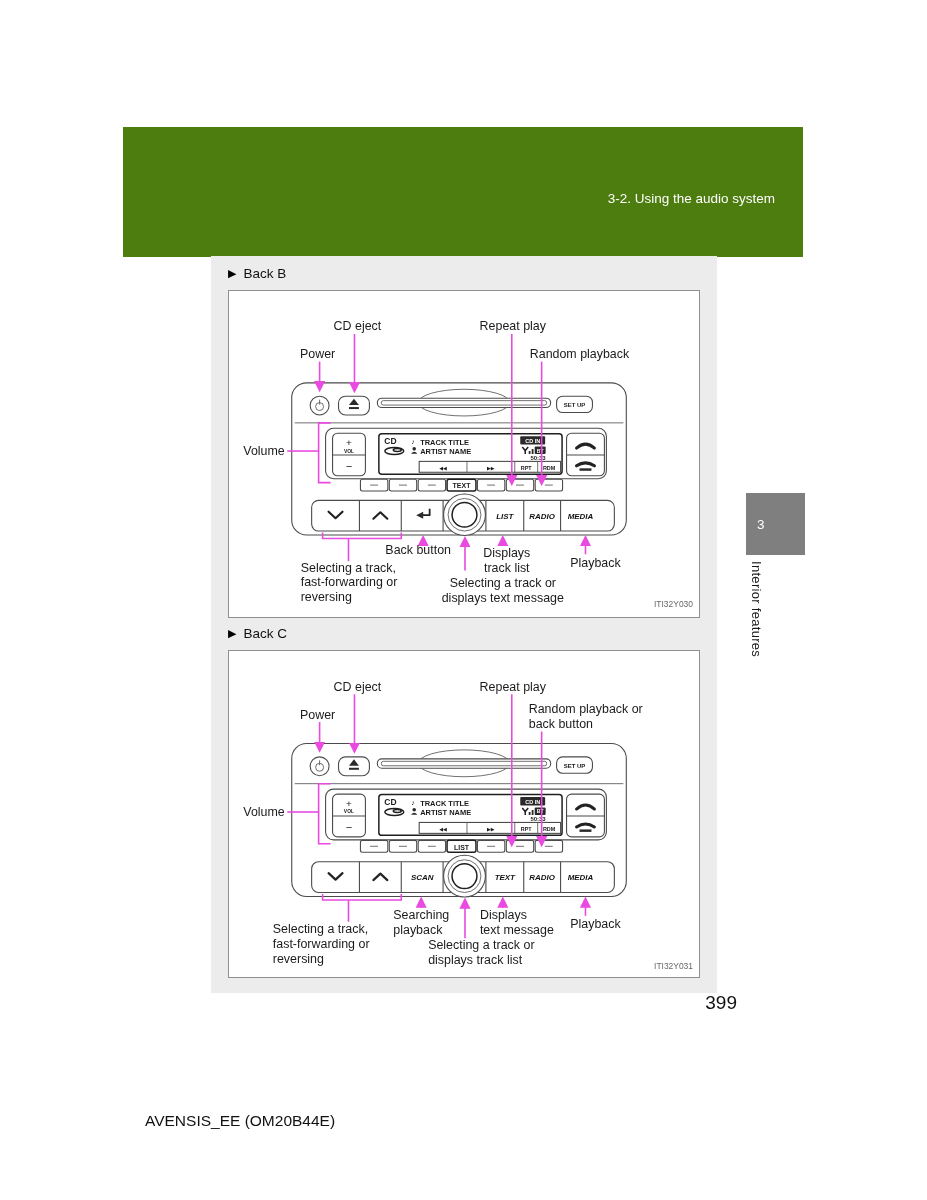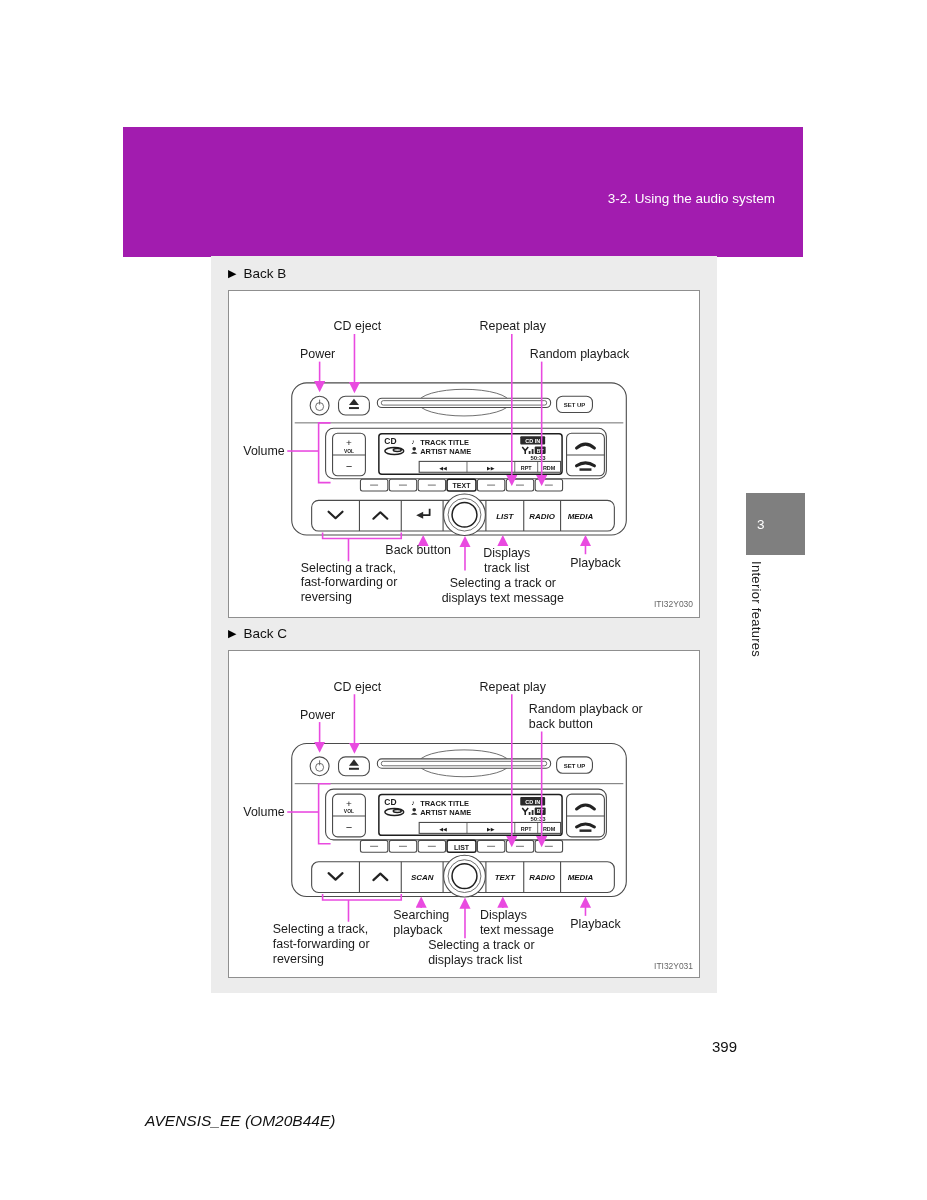--- a/index.html
+++ b/index.html
@@ -1,30 +1,30 @@
 <!DOCTYPE html>
 <html><head>
 <meta charset="utf-8">
 <style>
   html,body{margin:0;padding:0;}
   body{width:927px;height:1200px;position:relative;background:#fff;
        font-family:"Liberation Sans",sans-serif;color:#1b1b1b;overflow:hidden;}
   .abs{position:absolute;}
-  .header-bar{left:123px;top:127px;width:680px;height:130px;background:#a21caf;
+  .header-bar{left:123px;top:127px;width:680px;height:130px;background:#4d7c0f;
               display:flex;align-items:center;justify-content:flex-end;}
   .header-bar span{color:#fff;font-size:13.5px;padding-right:28px;padding-top:12px;}
   .panel{left:211px;top:256px;width:506px;height:737px;background:#ececec;}
   .sec-head{left:228px;width:300px;height:18px;display:flex;align-items:center;font-size:13.5px;color:#111;}
   .sec-head .tri{font-size:11px;margin-right:7px;color:#000;}
   .figbox{left:228px;width:470px;height:326px;background:#fff;border:1px solid #8f8f8f;}
   .chapter-tab{left:746px;top:493px;width:59px;height:62px;background:#7f7f7f;color:#fff;
                font-size:13.5px;display:flex;align-items:center;padding-left:11px;box-sizing:border-box;}
   .side-label{left:749px;top:561px;writing-mode:vertical-rl;font-size:13px;color:#1b1b1b;letter-spacing:.3px;}
-  .pagenum{left:637px;top:1038px;width:100px;text-align:right;font-size:15px;color:#111;}
-  .footer{left:145px;top:1112px;font-size:15.5px;color:#111;font-style:italic;}
+  .pagenum{left:637px;top:992px;width:100px;text-align:right;font-size:19px;color:#111;}
+  .footer{left:145px;top:1112px;font-size:15.5px;color:#111;}
   
   svg{display:block;}
   svg text{font-family:"Liberation Sans",sans-serif;fill:#1b1b1b;}
   .ln{fill:none;stroke:#4b4b4b;stroke-width:1.1;}
   .thin{stroke-width:.8;}
   .lnb{fill:none;stroke:#1f1f1f;stroke-width:1.5;}
   .wfill{fill:#fff;}
   .fillDark{fill:#2a2a2a;stroke:none;}
   .chev{fill:none;stroke:#222;stroke-width:2.2;stroke-linecap:round;stroke-linejoin:round;}
   .phone{fill:none;stroke:#222;stroke-width:3;stroke-linecap:round;}

